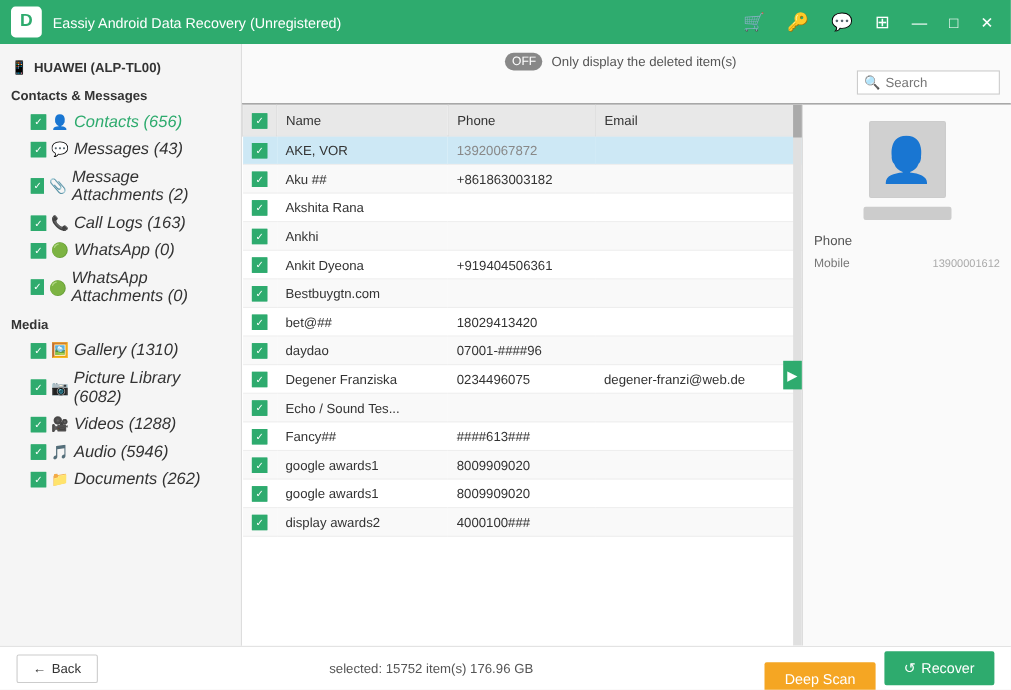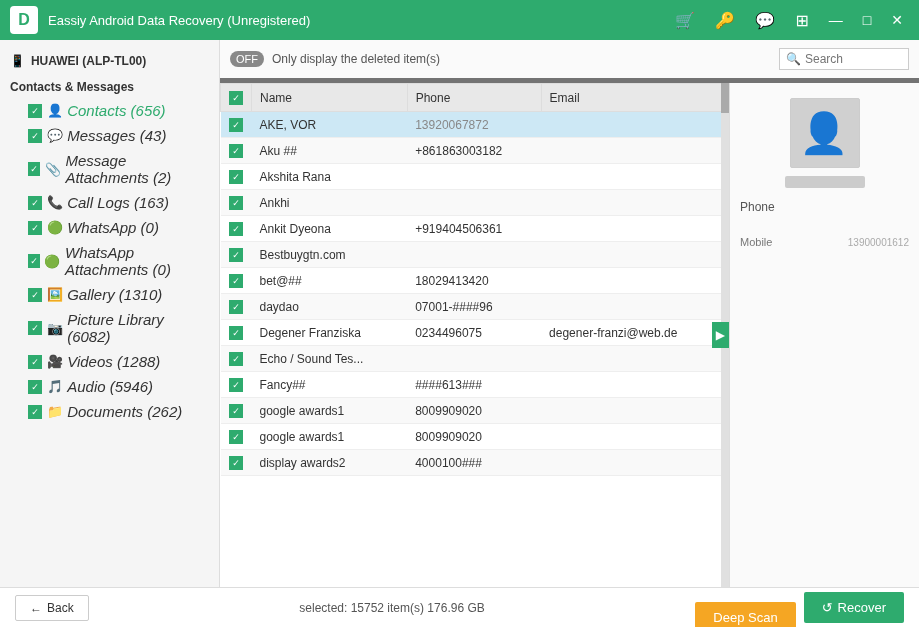--- a/index.html
+++ b/index.html
@@ -107,22 +107,23 @@
     .content-area {
       flex: 1;
       display: flex;
       flex-direction: column;
       background: white;
     }
     .toolbar {
       display: flex;
       align-items: center;
       padding: 8px 10px;
-      border-bottom: 5px solid #737373;
+      border-bottom: 1px solid #737373;
       background: #fafafa;
+      flex-direction: column;
     }
     .toggle-switch {
       display: flex; align-items: center; margin-right: 10px;
     }
     .toggle-off {
       background: #888;
       color: white;
       font-size: 11px;
       padding: 2px 6px;
       border-radius: 10px;
@@ -234,21 +235,21 @@
     }
     .contact-sub-label {
       font-size: 11px;
       color: #777;
       align-self: flex-start;
     }
     .phone-row {
       display: flex;
       width: 100%;
       align-items: center;
-      margin-top: 16px;
+      margin-top: 2px;
     }
 
     
     .bottom-bar {
       height: 40px;
       background: white;
       border-top: 1px solid #ddd;
       display: flex;
       align-items: center;
       padding: 0 15px;
@@ -361,20 +362,21 @@
         <div class="sidebar-item">
           <span class="checkbox">✓</span>
           <span class="item-icon">🟢</span>
           <span class="item-label">WhatsApp (0)</span>
         </div>
         <div class="sidebar-item">
           <span class="checkbox">✓</span>
           <span class="item-icon">🟢</span>
           <span class="item-label">WhatsApp Attachments (0)</span>
         </div>
+        <div class="section-title">Media</div>
         <div class="sidebar-item">
           <span class="checkbox">✓</span>
           <span class="item-icon">🖼️</span>
           <span class="item-label">Gallery (1310)</span>
         </div>
         <div class="sidebar-item">
           <span class="checkbox">✓</span>
           <span class="item-icon">📷</span>
           <span class="item-label">Picture Library (6082)</span>
         </div>

